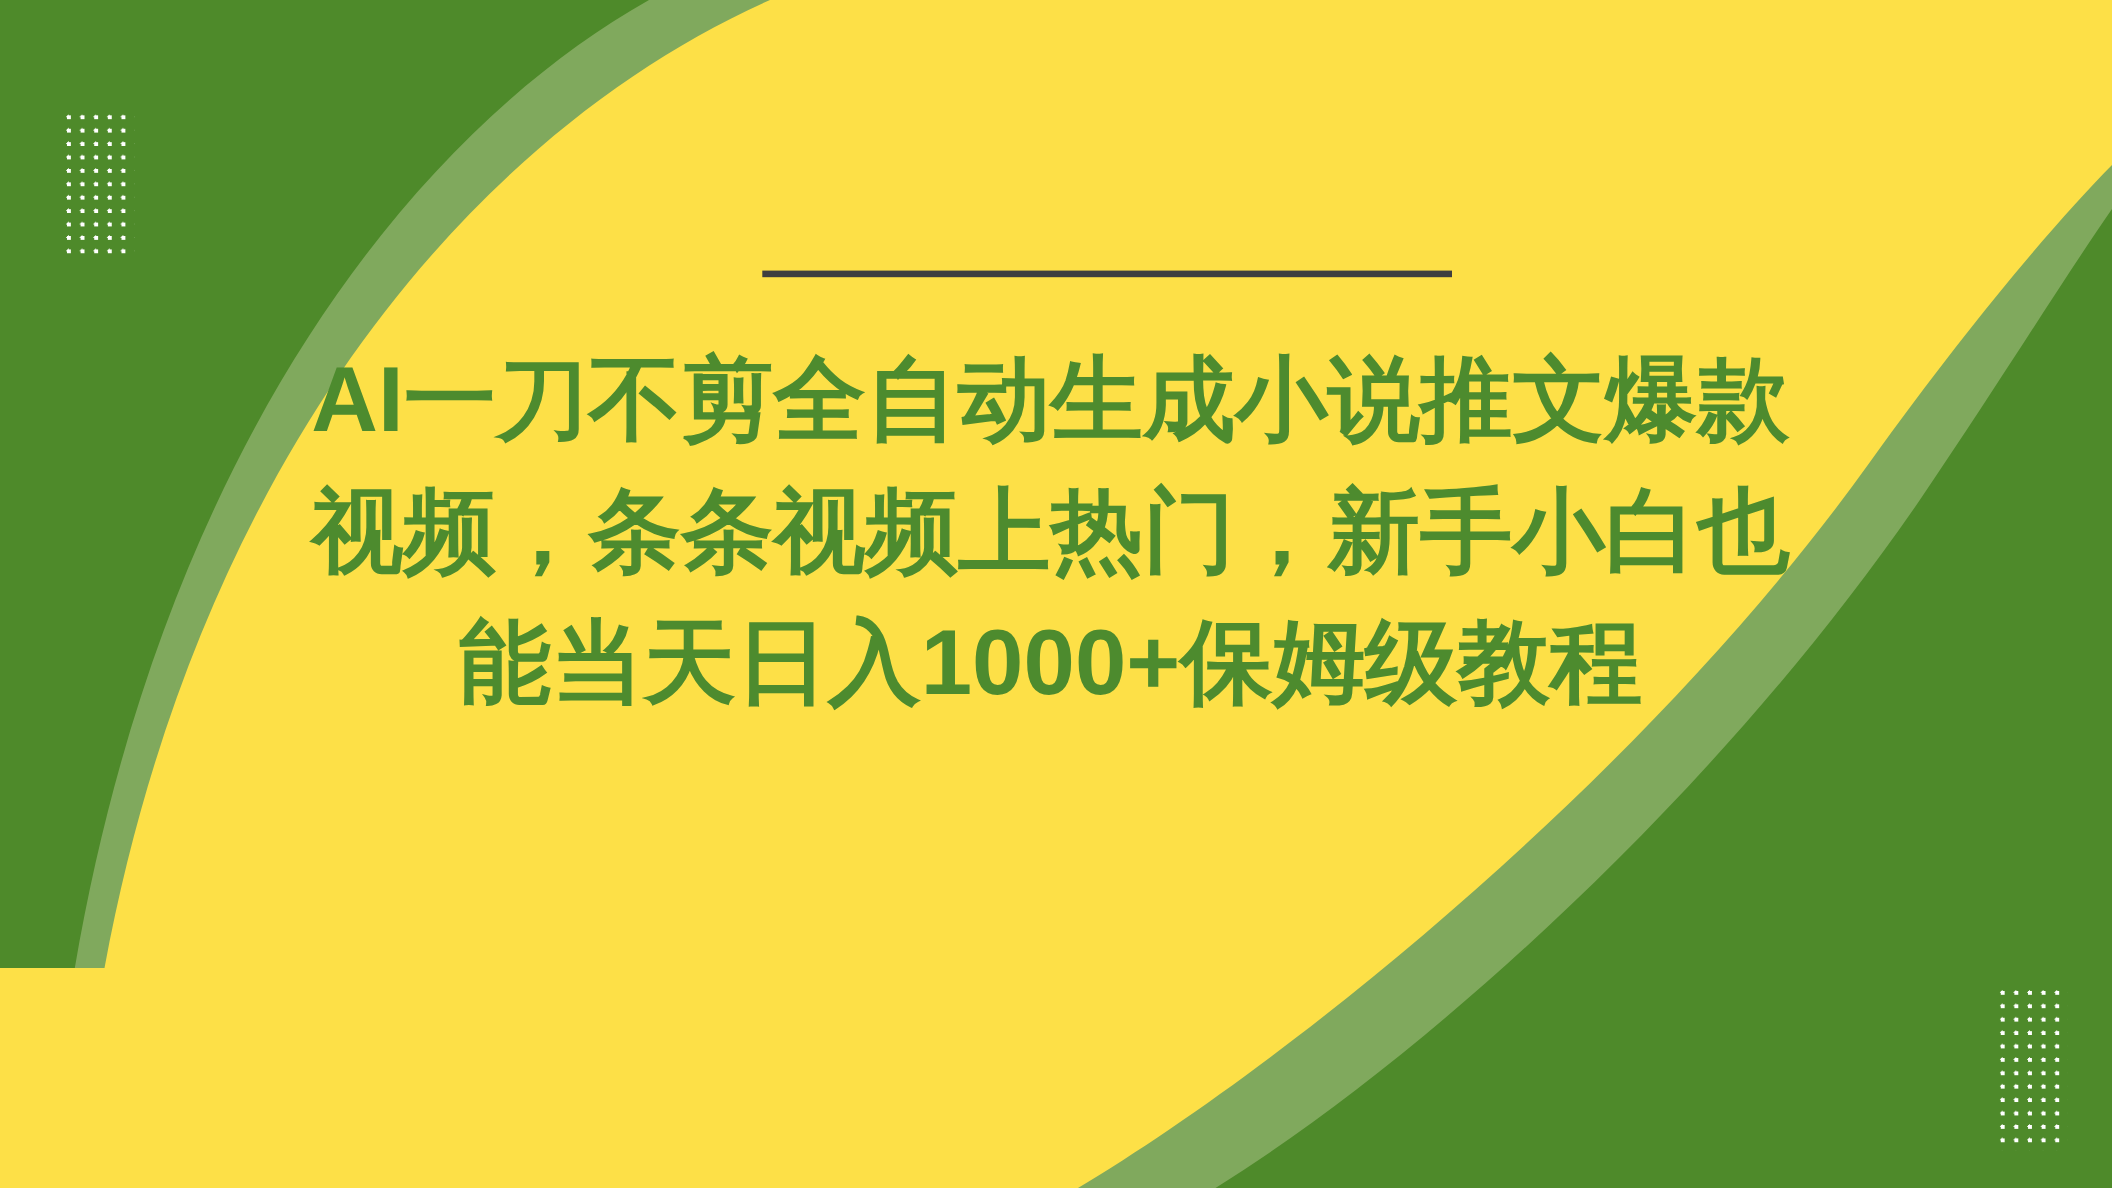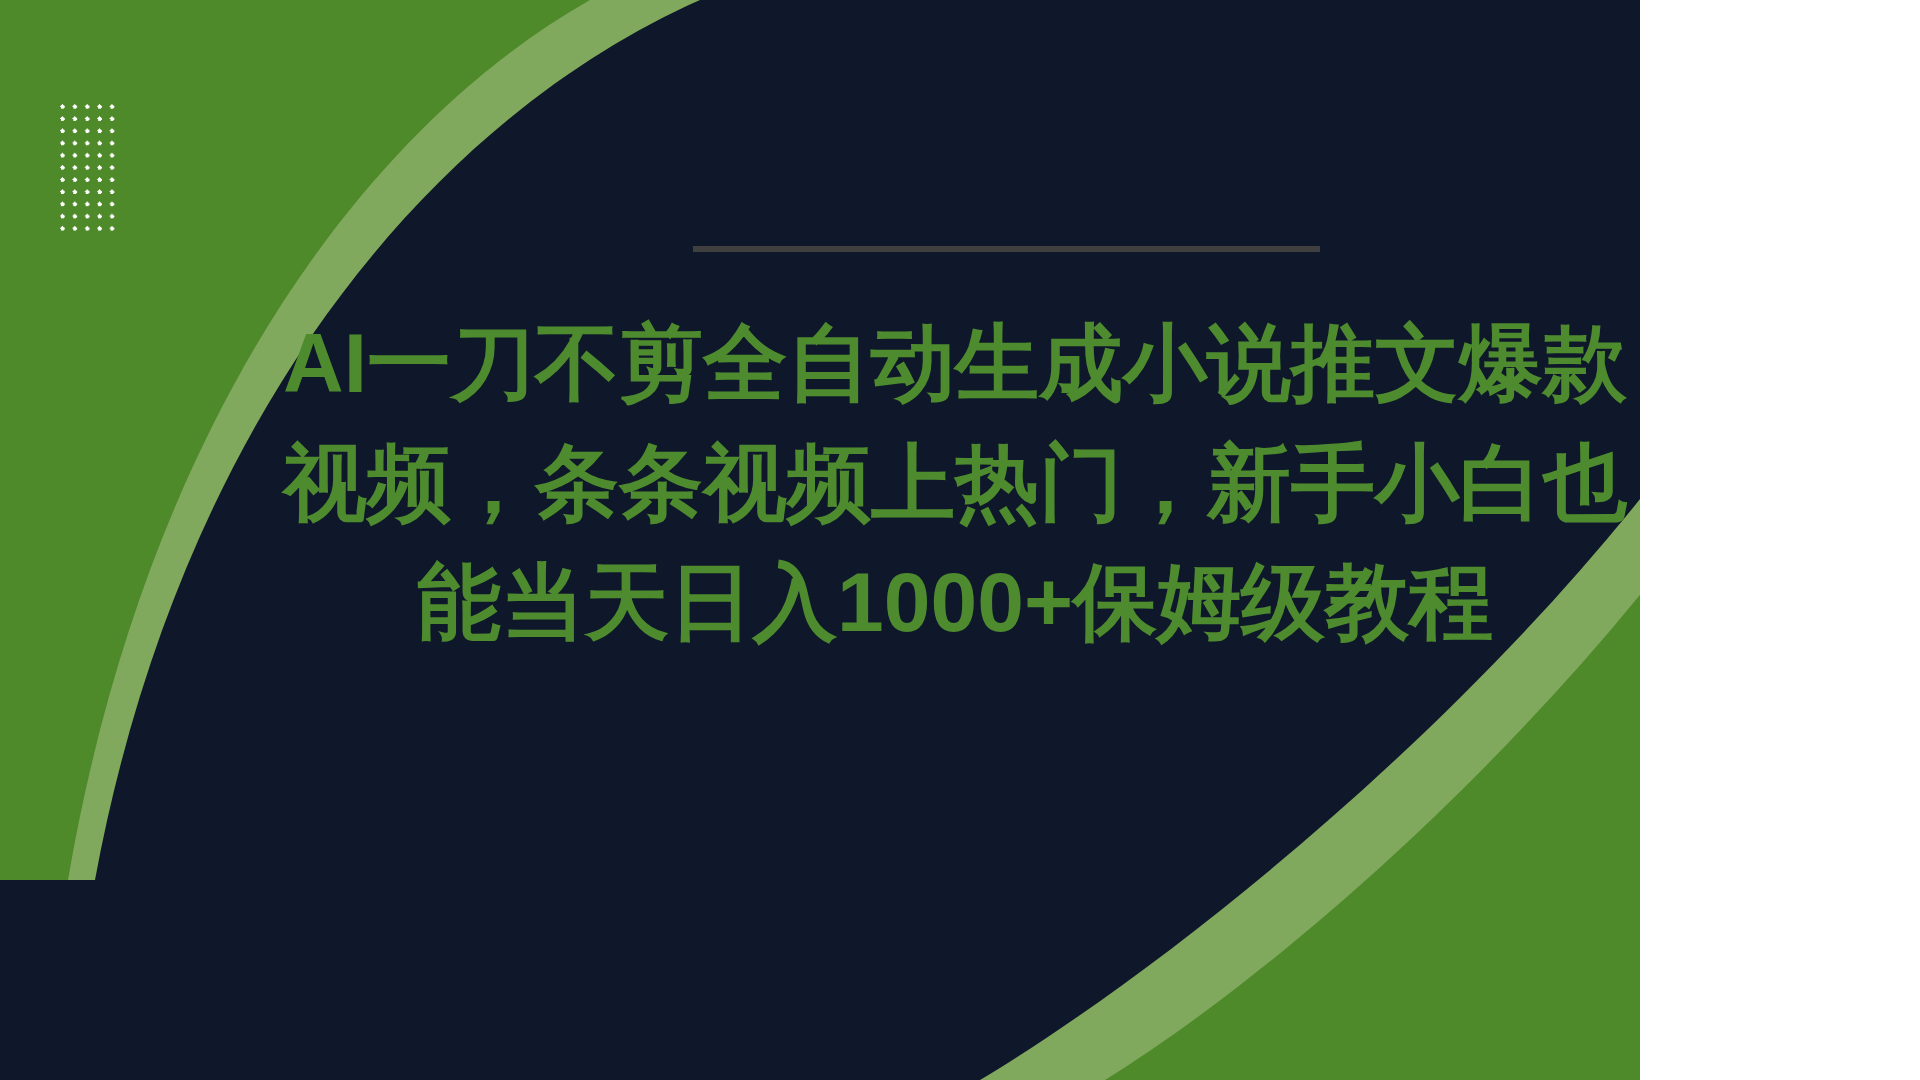--- a/index.html
+++ b/index.html
@@ -9,23 +9,23 @@
   }
   body {
     width: 1920px;
     height: 1080px;
     overflow: hidden;
     font-family: "Liberation Sans", "DejaVu Sans", sans-serif;
   }
 
   #poster {
     position: relative;
-    width: 1640px;
+    width: 1920px;
     height: 1080px;
-    background: #0f172a;
+    background: #fde047;
     overflow: hidden;
   }
 
   
   #bg-decoration {
     position: absolute;
     left: 0;
     top: 0;
     width: 1920px;
     height: 1080px;

